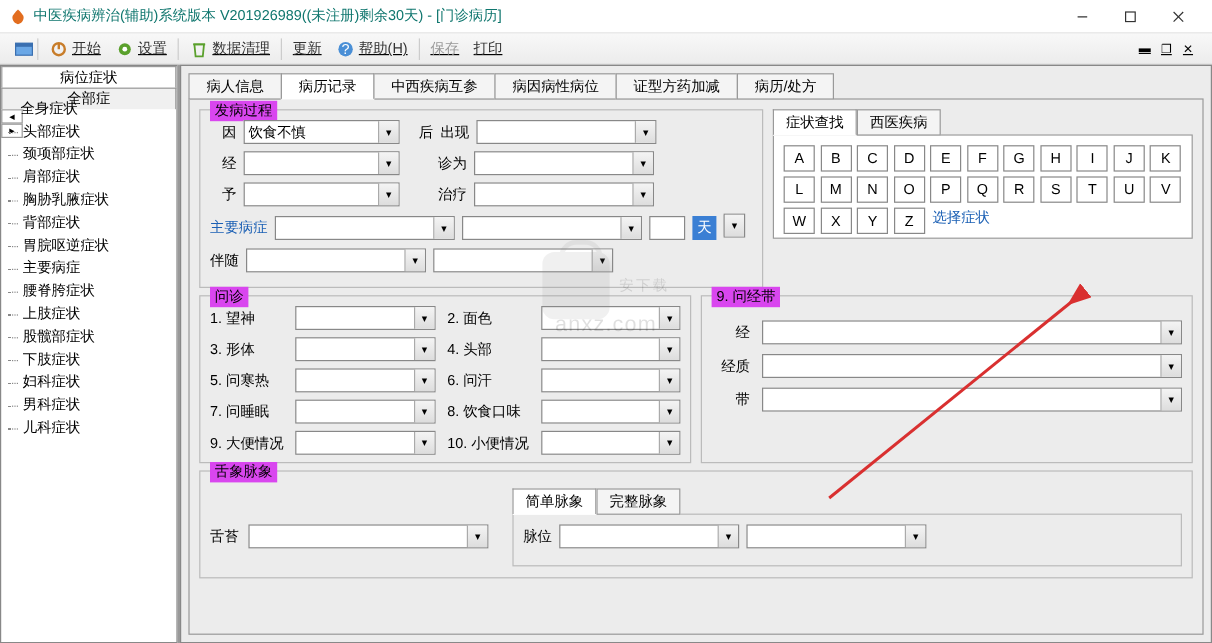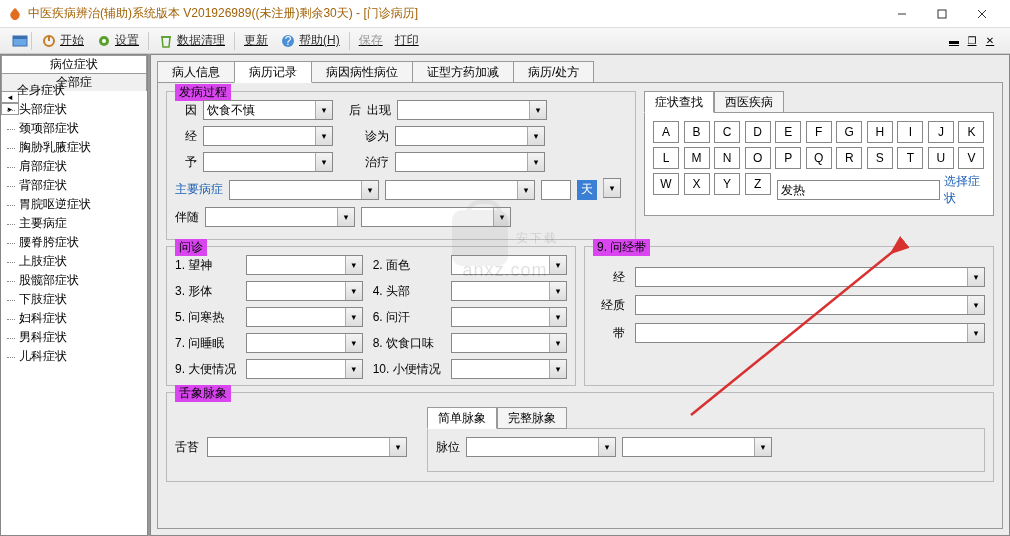--- a/index.html
+++ b/index.html
@@ -1,19 +1,19 @@
 <!DOCTYPE html>
 <html><head>
 <meta charset="utf-8">
 <style>
 * { box-sizing: border-box; margin: 0; padding: 0; font-family: "Microsoft YaHei", "SimSun", sans-serif; font-size: 12px; }
 body { background: #fff; width: 1010px; height: 536px; overflow: hidden; position: relative; }
 .titlebar { height: 28px; background: #fff; border-bottom: 1px solid #ddd; display: flex; align-items: center; padding: 0 8px; }
 .titlebar .icon { width: 14px; height: 14px; margin-right: 6px; }
-.titlebar .title { flex: 1; color: #a16207; }
+.titlebar .title { flex: 1; color: #0f766e; }
 .titlebar .wbtns { display: flex; gap: 0; }
 .titlebar .wbtn { width: 40px; height: 28px; display: flex; align-items: center; justify-content: center; color: #333; }
 
 .menubar { height: 26px; background: linear-gradient(#f8f8f8,#ececec); border-bottom: 1px solid #ccc; display: flex; align-items: center; padding: 0 12px; text-decoration: underline; }
 .menubar .mitem { padding: 2px 6px; display: flex; align-items: center; gap: 3px; color: #333; }
 .menubar .mitem.disabled { color: #999; }
 .menubar .sep { width: 1px; height: 18px; background: #ccc; margin: 0 3px; }
 .menubar .right { margin-left: auto; display: flex; gap: 2px; }
 .menubar .rbtn { width: 16px; height: 14px; display:flex;align-items:center;justify-content:center;font-size:10px; }
 
@@ -173,39 +173,40 @@
       <div class="sidetab">全部症</div>
       <div class="sidenav">
           <span>◂</span>
           <span>▸</span>
         </div>
     </div>
     <div class="tree">
       <div class="node root rootnode">全身症状</div>
       <div class="node">头部症状</div>
       <div class="node">颈项部症状</div>
+      <div class="node">肩部症状</div>
       <div class="node">胸胁乳腋症状</div>
-      <div class="node">肩部症状</div>
       <div class="node">背部症状</div>
       <div class="node">胃脘呕逆症状</div>
       <div class="node">主要病症</div>
       <div class="node">腰脊胯症状</div>
       <div class="node">上肢症状</div>
       <div class="node">股髋部症状</div>
       <div class="node">下肢症状</div>
       <div class="node">妇科症状</div>
       <div class="node">男科症状</div>
       <div class="node">儿科症状</div>
     </div>
   </div>
 
   <div class="main">
     <div class="tabs">
       <div class="tab">病人信息</div>
       <div class="tab active">病历记录</div>
+      <div class="tab">中西疾病互参</div>
       <div class="tab">病因病性病位</div>
       <div class="tab">证型方药加减</div>
       <div class="tab">病历/处方</div>
     </div>
     <div class="panel">
 
       <div class="topflex">
         <div class="topleft">
           <div class="group">
             <div class="gtitle">发病过程</div>
@@ -273,21 +274,20 @@
               <div class="lbtn">S</div>
               <div class="lbtn">T</div>
               <div class="lbtn">U</div>
               <div class="lbtn">V</div>
               <div class="lbtn">W</div>
               <div class="lbtn">X</div>
               <div class="lbtn">Y</div>
               <div class="lbtn">Z</div>
             </div>
             <div class="symrow" style="margin-top:-22px; margin-left: 124px;">
-              <input class="syminp" value="发热" style="">
               <span class="link">选择症状</span>
             </div>
           </div>
         </div>
       </div>
 
       <div class="twocol">
         <div class="group">
           <div class="gtitle">问诊</div>
           <div class="qgrid">

